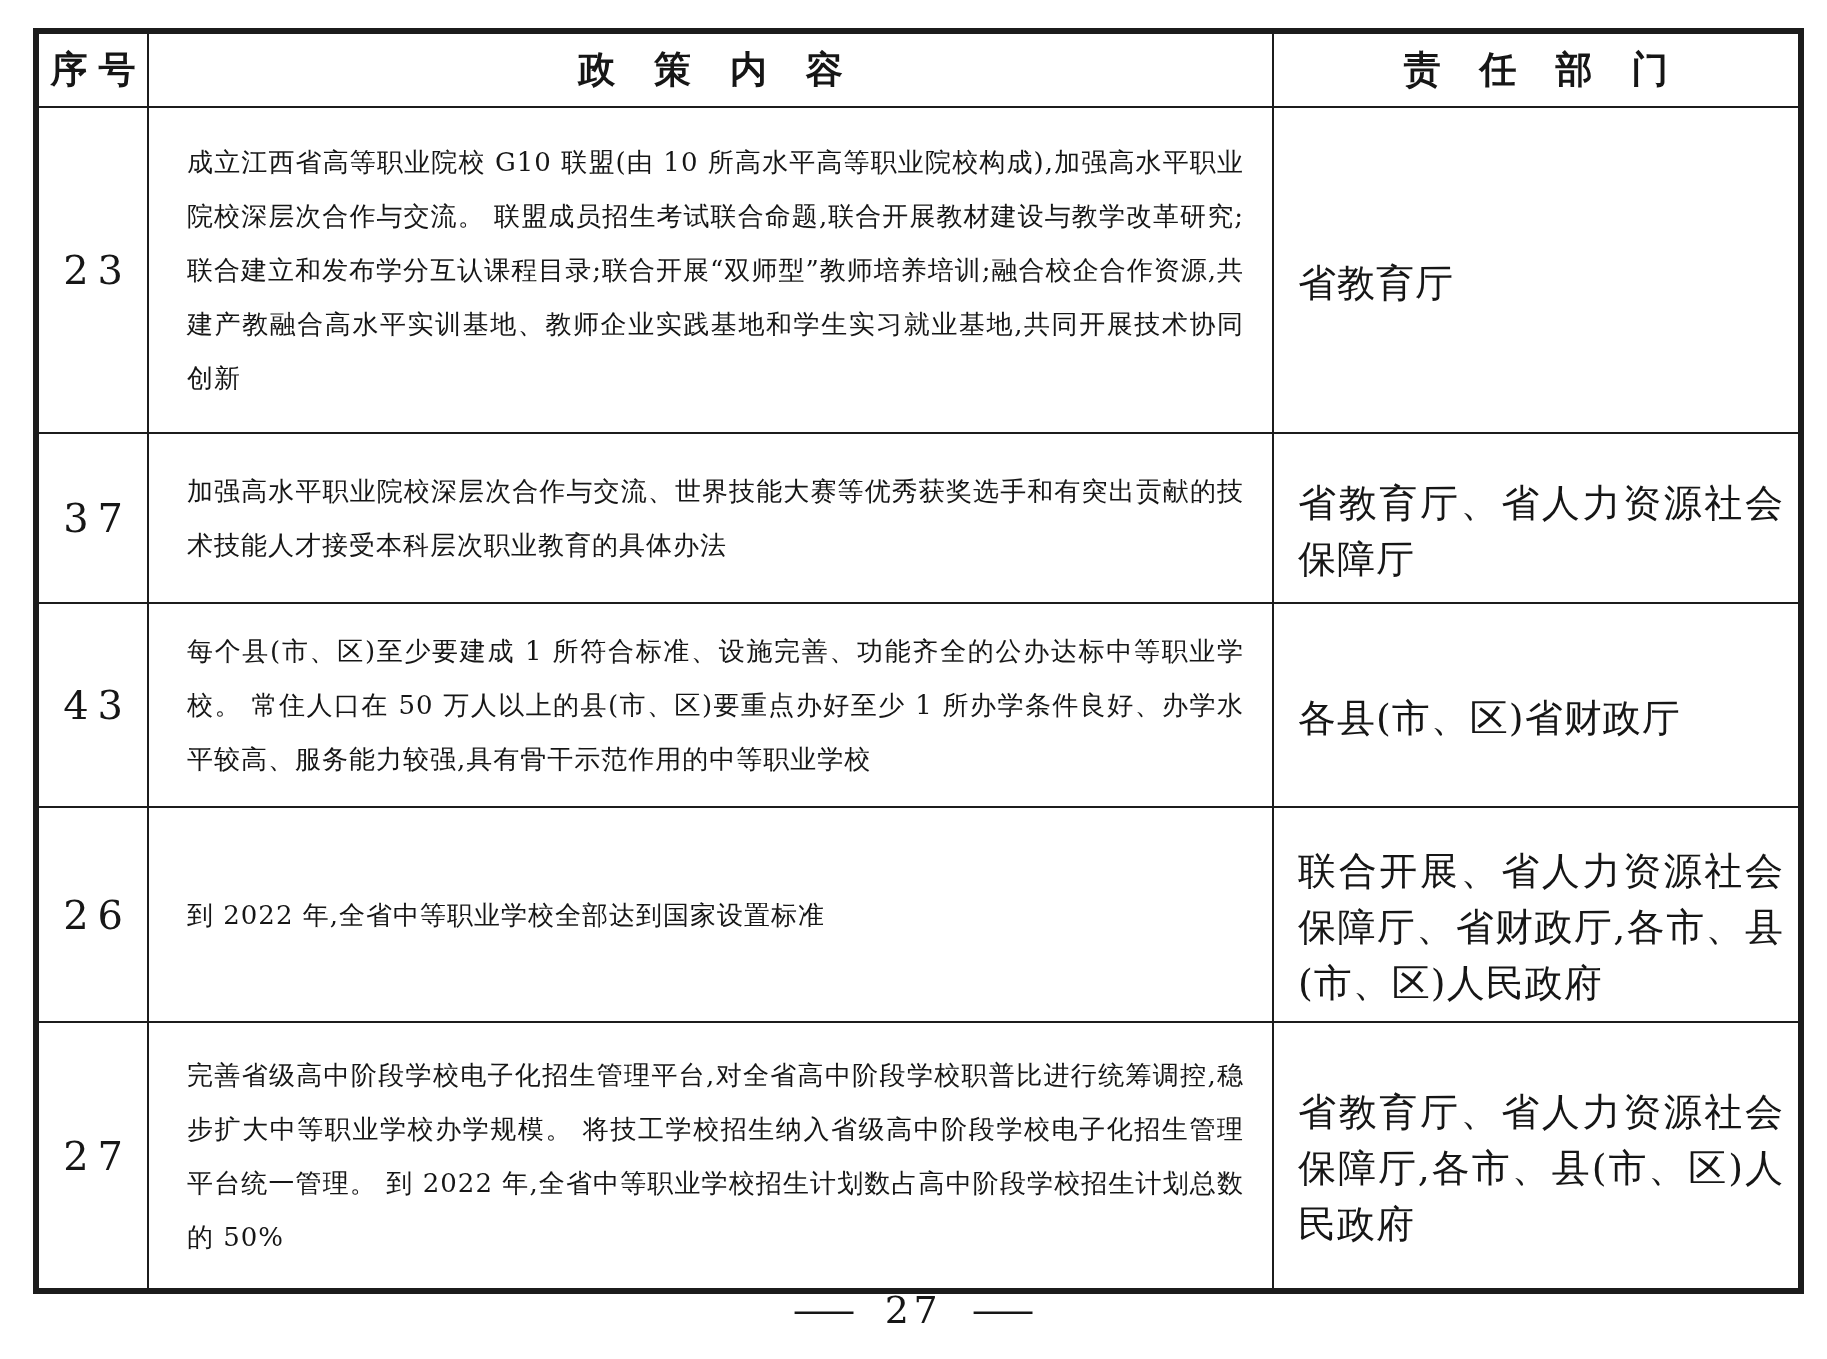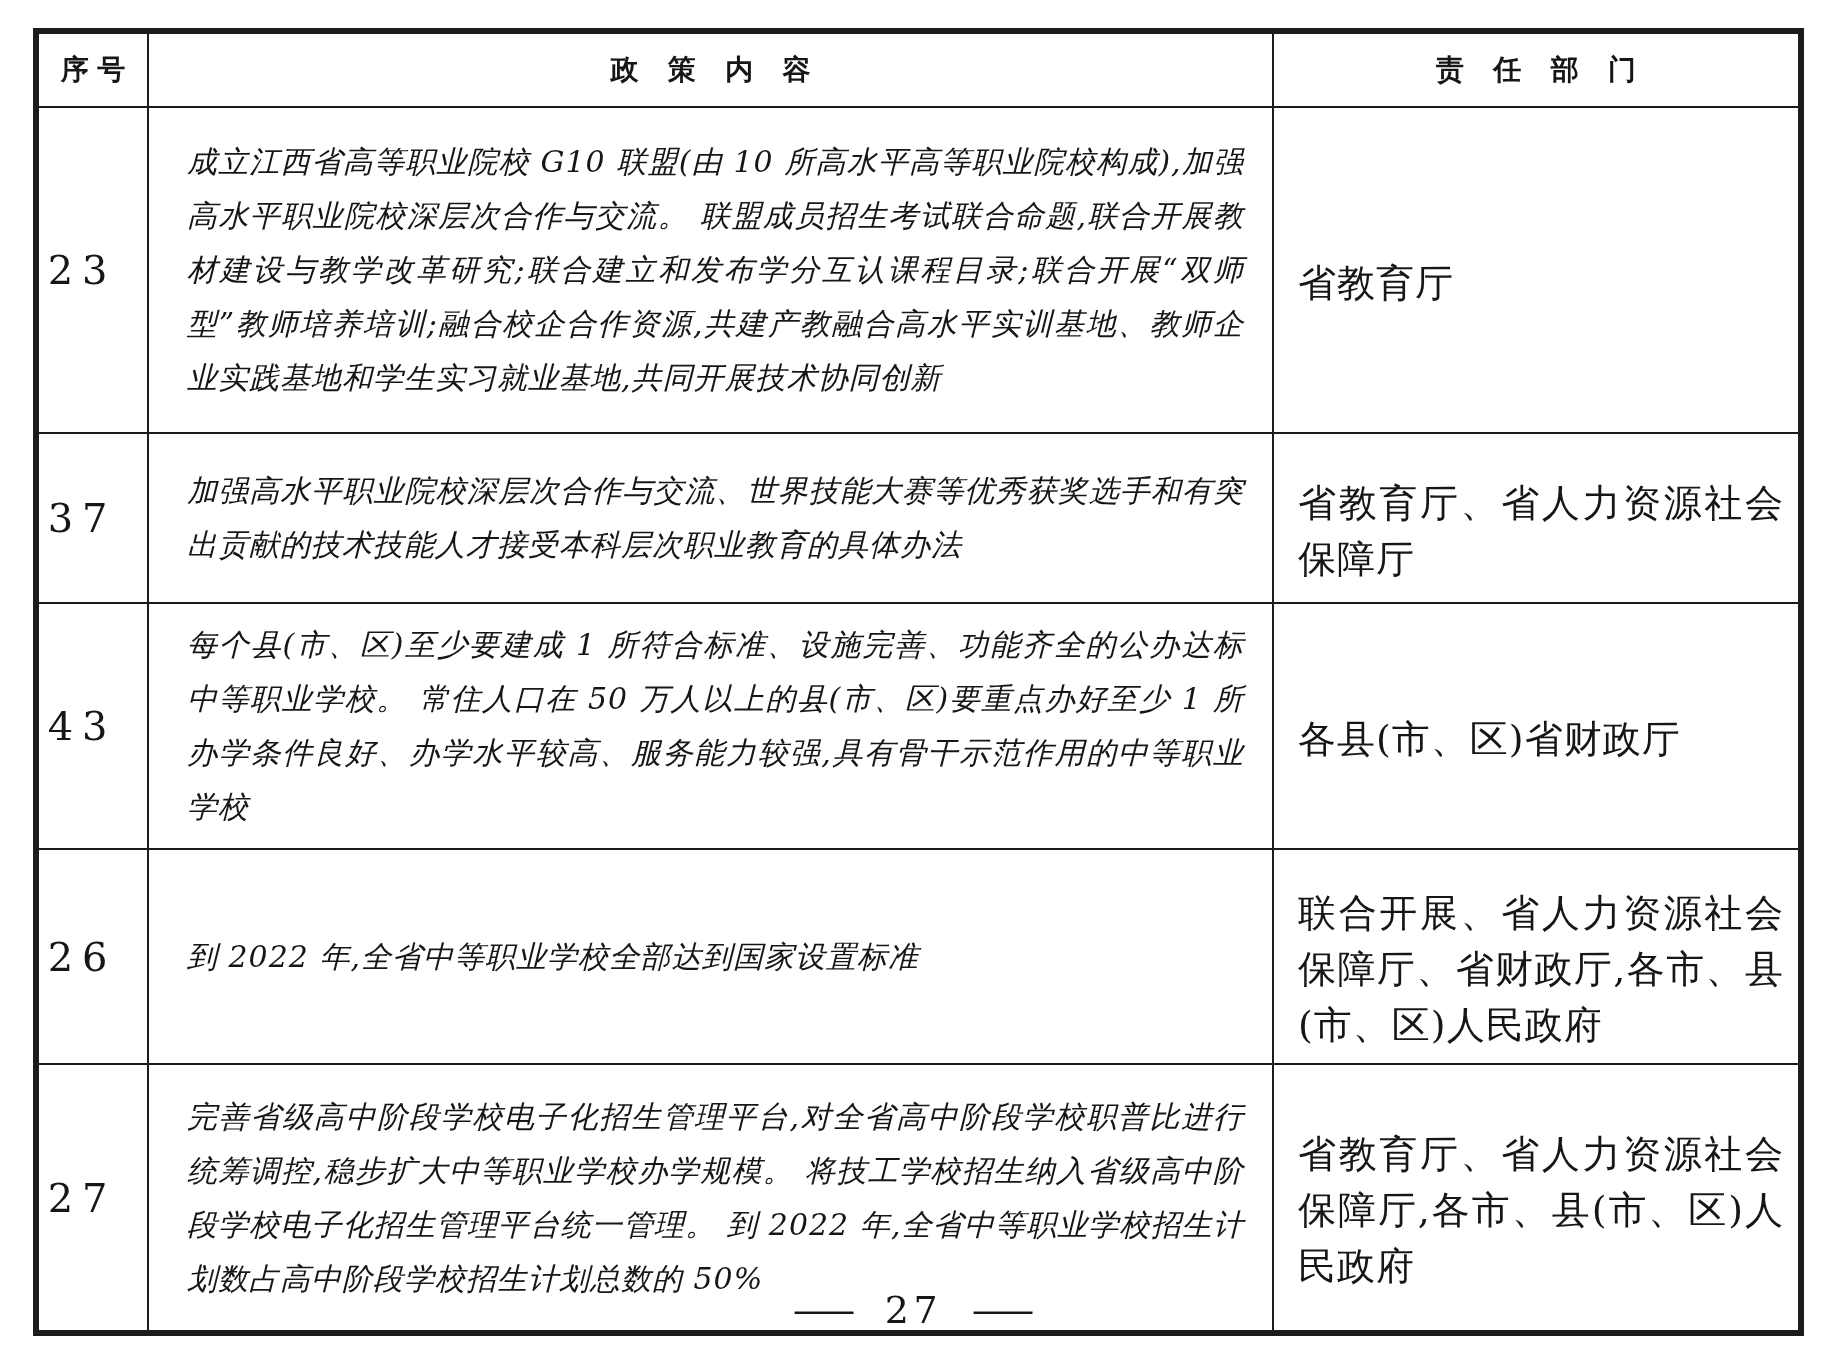--- a/index.html
+++ b/index.html
@@ -28,44 +28,43 @@
   .policy-table tr.hdr      { height: 76px;  }
   .policy-table tr.row-23   { height: 326px; }
   .policy-table tr.row-24   { height: 170px; }
   .policy-table tr.row-25   { height: 204px; }
   .policy-table tr.row-26   { height: 183px; }
   .policy-table tr.row-27   { height: 269px; }
 
   th.h-cell {
     font-family: "DejaVu Sans", "Liberation Sans", sans-serif;
     font-weight: bold;
-    font-size: 28px;
+    font-size: 37px;
     text-align: center;
     white-space: nowrap;
   }
   th.h-num    { letter-spacing: 0.30em; text-indent: 0.30em; }
   th.h-wide   { letter-spacing: 1.05em; text-indent: 1.05em; margin-left: 19px; }
 
   td.num-cell {
-    text-align: left;
+    text-align: center;
     font-size: 40px;
     letter-spacing: 0.22em;
     text-indent: 0.22em;
   }
   td.content-cell {
     padding: 14px 28px 14px 38px;
   }
   td.content-cell .para {
-    font-size: 30px;
+    font-size: 26px;
     line-height: 54px;
     letter-spacing: 1px;
     text-align: justify;
     text-align-last: left;
     word-break: break-all;
-    font-style: italic;
   }
   td.dept-cell {
     padding: 10px 14px 10px 24px;
   }
   td.dept-cell .para {
     font-size: 38px;
     line-height: 56px;
     letter-spacing: 1px;
     text-align: justify;
     text-align-last: left;

